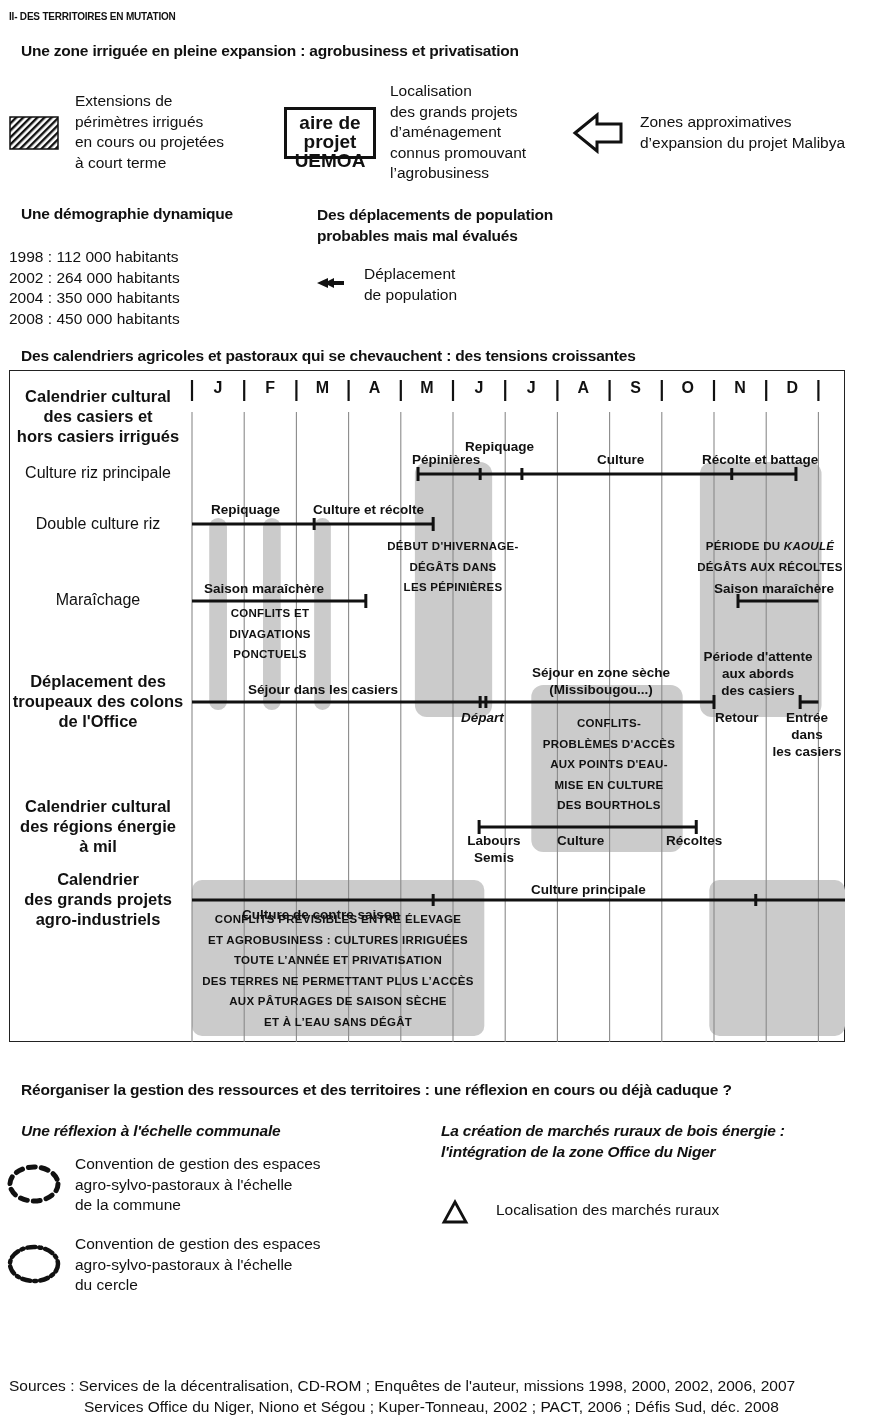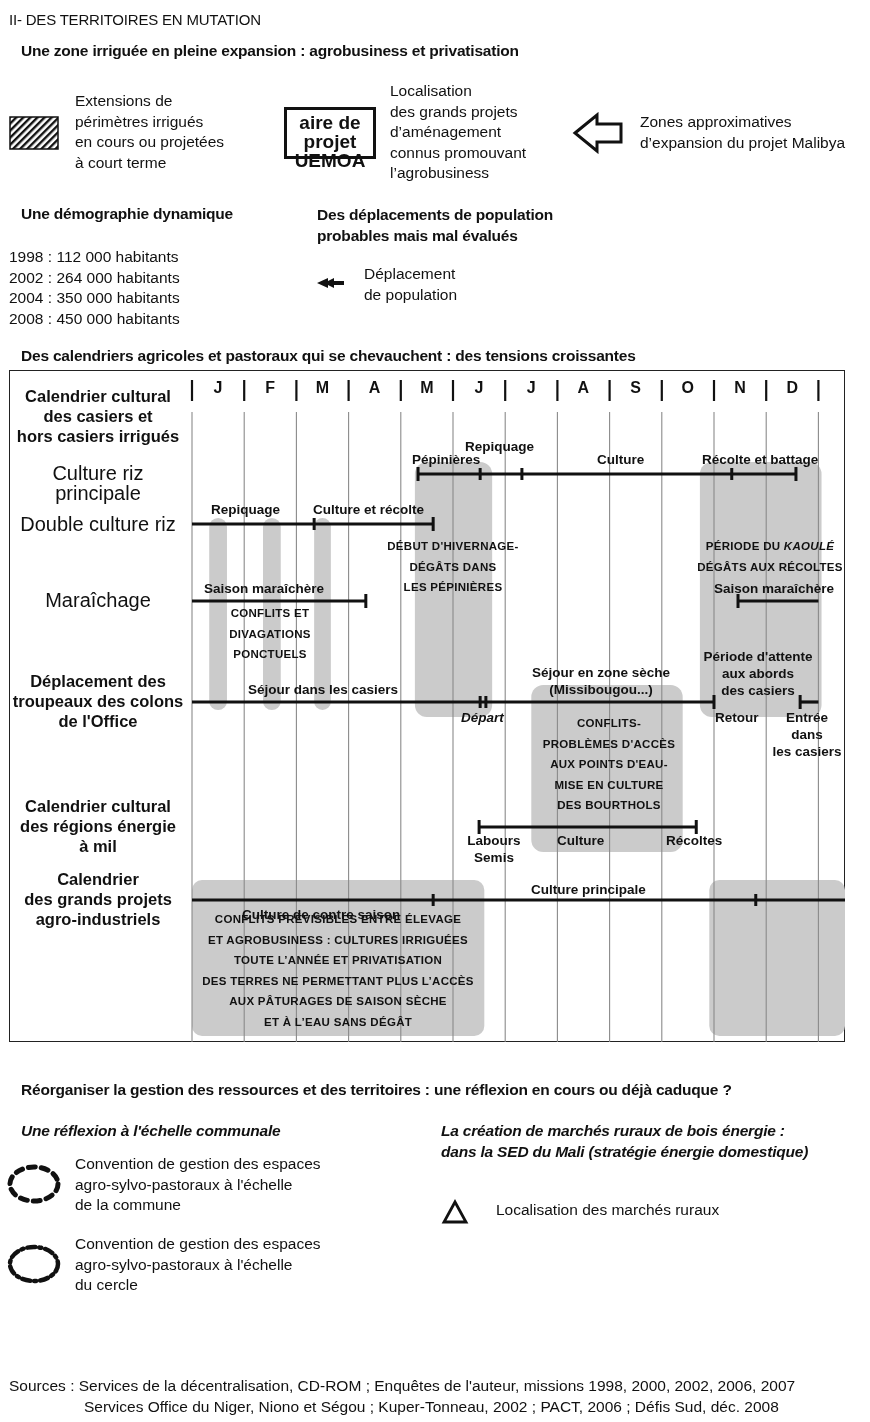--- a/index.html
+++ b/index.html
@@ -1,25 +1,25 @@
 <!DOCTYPE html>
 <html><head>
 <meta charset="utf-8">
 <style>
   html, body { margin:0; padding:0; background:#fff; }
   body { width:870px; height:1422px; position:relative; overflow:hidden;
          font-family:"Liberation Sans", sans-serif; color:#111; }
   .abs { position:absolute; }
-  .h1 { font-weight:normal; font-size:15px; letter-spacing:-0.2px; }
+  .h1 { font-weight:bold; font-size:10px; letter-spacing:-0.2px; }
   .h2 { font-weight:bold; font-size:15.5px; letter-spacing:-0.2px;margin-left:12px; }
   .legend-txt { font-size:15.5px; line-height:20.5px; }
   .bold { font-weight:bold; }
   .ital { font-style:italic; }
   .chart-box { position:absolute; left:9px; top:370px; width:836px; height:672px; border:1.5px solid #222; box-sizing:border-box; }
-  .row-label { position:absolute; text-align:center; font-size:20px; line-height:20px; }
+  .row-label { position:absolute; text-align:center; font-size:16px; line-height:20px; }
   .row-label.bold { font-weight:bold; }
   .month { position:absolute; top:379px; width:52px; text-align:center; font-weight:bold; font-size:16px; }
   .small-caps { font-weight:bold; font-size:11.5px; line-height:20.5px; letter-spacing:0.3px; text-align:center; position:absolute; }
   .lbl { position:absolute; font-weight:bold; font-size:13.5px; line-height:17px; white-space:nowrap; }
   .lbl.c { text-align:center; }
   .sources { position:absolute; left:9px; top:1376px; font-size:15.5px; line-height:20.5px; }
 </style>
 </head>
 <body>
 
@@ -280,21 +280,21 @@
     </svg>
 </div>
 <div class="abs legend-txt" style="left:75px;top:1234px;">
   <div>Convention de gestion des espaces</div>
   <div>agro-sylvo-pastoraux à l'échelle</div>
   <div>du cercle</div>
 </div>
 
 <div class="abs h2 ital" style="left:429px;top:1121px;line-height:20.5px;">
   <div>La création de marchés ruraux de bois <span style="font-weight:bold;">énergie :</span></div>
-  <div>dans la SED du Mali (stratégie énergie domestique)</div>
+  <div>l'intégration de la zone Office du Niger</div>
 </div>
 <div class="abs" style="left:441px;top:1199px;width:28px;height:26px;">
   <svg width="28" height="26">
       <polygon points="14,3 25,23 3,23" fill="#fff" stroke="#111" stroke-width="2.8"></polygon>
     </svg>
 </div>
 <div class="abs legend-txt" style="left:496px;top:1200px;">Localisation des marchés ruraux</div>
 
 <div class="sources">
   <div>Sources : Services de la décentralisation, CD-ROM ; Enquêtes de l'auteur, missions 1998, 2000, 2002, 2006, 2007</div>

